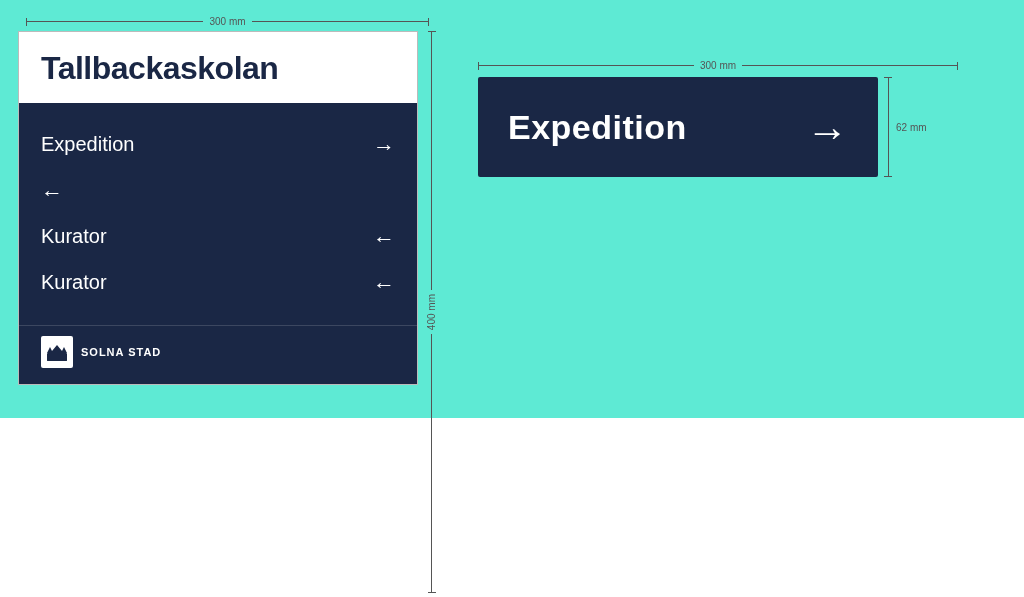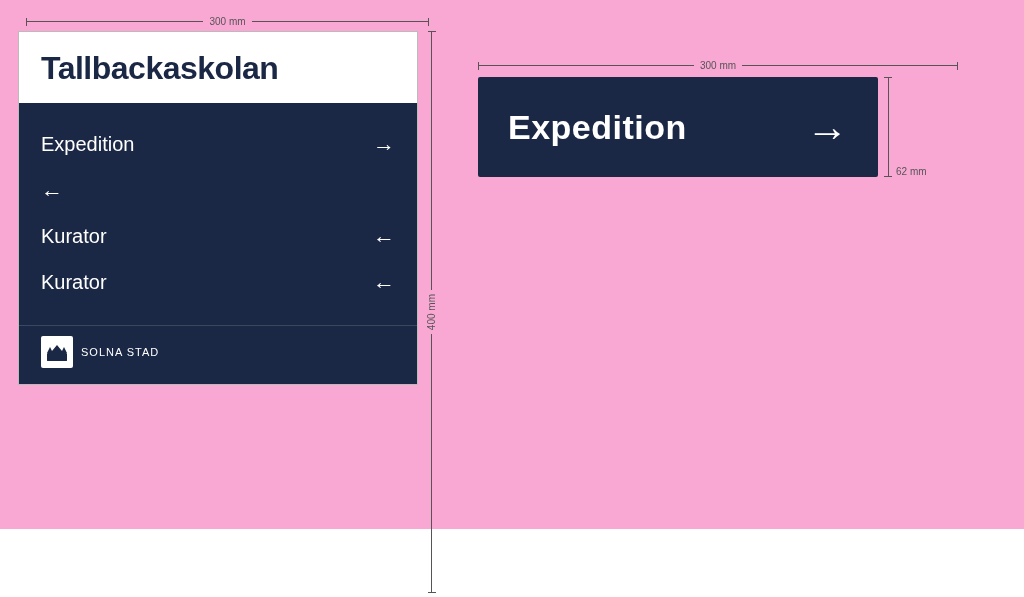--- a/index.html
+++ b/index.html
@@ -8,22 +8,22 @@
       background: #ffffff;
       font-family: Arial, Helvetica, sans-serif;
       width: 1024px;
       height: 597px;
       position: relative;
       overflow: hidden;
     }
 
     .page {
       width: 1024px;
-      height: 529px;
-      background: #f9a8d4;
+      height: 418px;
+      background: #5eead4;
       position: relative;
       display: flex;
       align-items: flex-start;
       justify-content: flex-start;
     }
 
     
     .left-section {
       position: absolute;
       left: 18px;
@@ -119,21 +119,21 @@
     }
 
     .solna-logo svg {
       width: 26px;
       height: 26px;
     }
 
     .solna-label {
       color: #fff;
       font-size: 11px;
-      font-weight: 400;
+      font-weight: 700;
       letter-spacing: 1px;
     }
 
     
     .right-section {
       position: absolute;
       left: 478px;
       top: 60px;
     }
 
@@ -252,21 +252,21 @@
       <div style="flex:1;height:1px;background:#555;"></div>
       <div style="height:8px;width:1px;background:#555;"></div>
     </div>
 
     <div style="display:flex;align-items:stretch;gap:6px;">
       <div class="right-sign-card">
         <span class="right-sign-text">Expedition</span>
         <span class="right-sign-arrow">→</span>
       </div>
 
-      <div style="display:flex;align-items:flex-end;gap:4px;">
+      <div style="display:flex;align-items:center;gap:4px;">
         <div style="display:flex;flex-direction:column;align-items:center;height:100px;">
           <div style="width:8px;height:1px;background:#555;"></div>
           <div style="width:1px;flex:1;background:#555;"></div>
           <div style="width:8px;height:1px;background:#555;"></div>
         </div>
         <span style="font-size:10px;color:#555;white-space:nowrap;">62 mm</span>
       </div>
     </div>
 
   </div>

